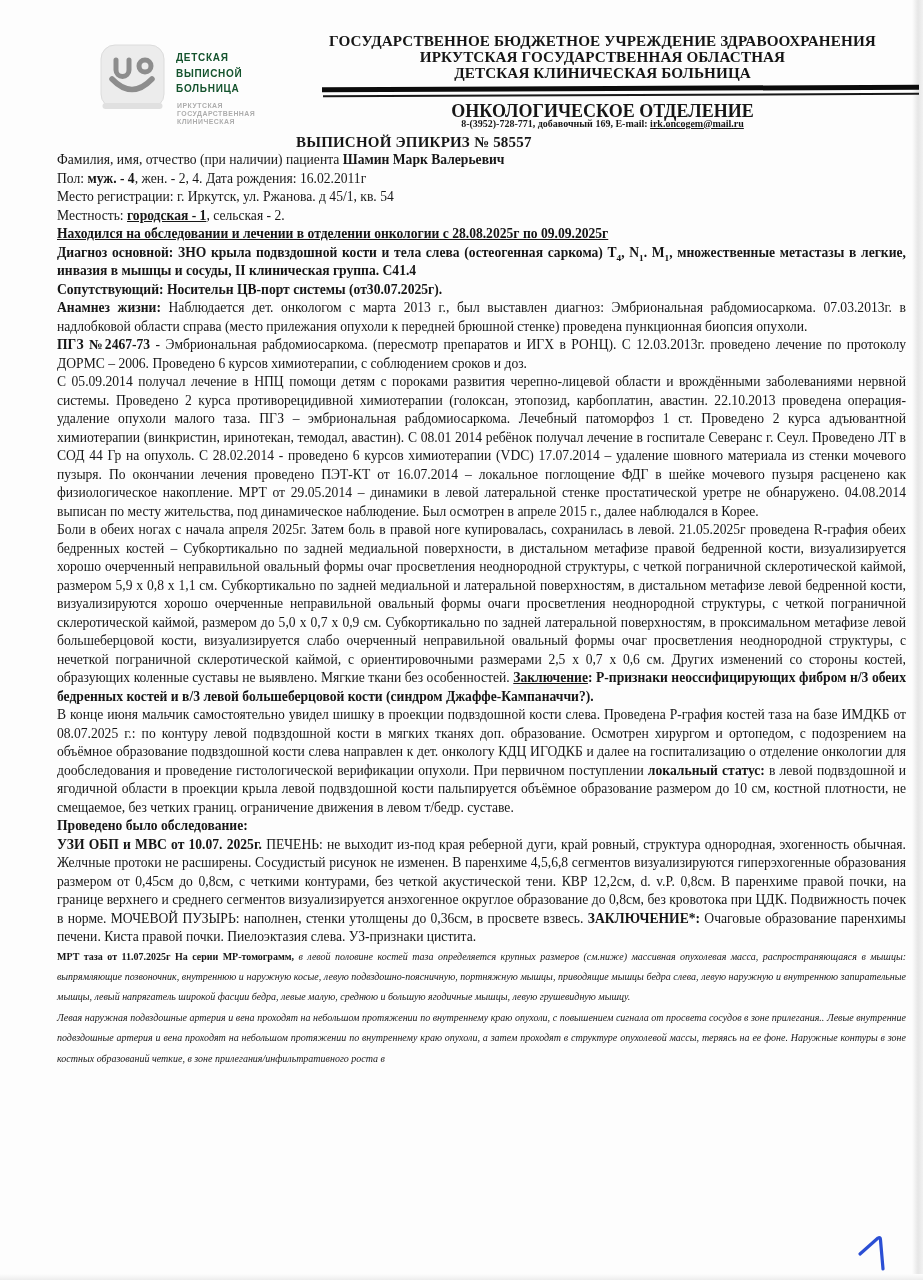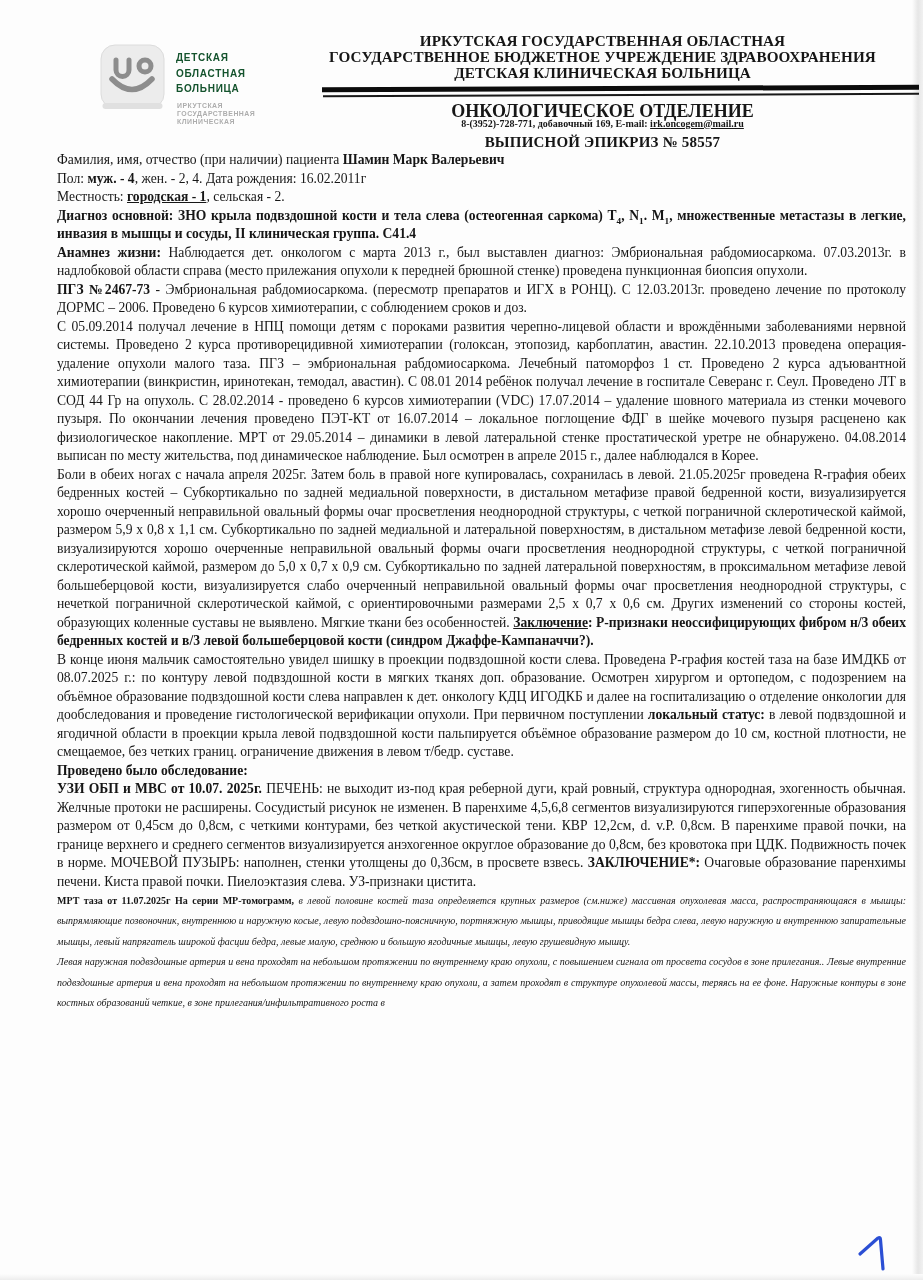--- a/index.html
+++ b/index.html
@@ -44,21 +44,21 @@
   .dept {
     position:absolute; left:296px; right:14px; top:101px; text-align:center;
     font-weight:bold; font-size:18px;
   }
   .contact {
     position:absolute; left:296px; right:14px; top:117.5px; text-align:center;
     font-weight:bold; font-size:10px;
   }
   .contact .email { text-decoration:underline; }
   .doc-title {
-    position:absolute; left:296px; right:14px; top:133.5px; text-align:center;
+    position:absolute; left:296px; right:14px; top:133.5px; text-align:left;
     font-weight:bold; font-size:15px; letter-spacing:.2px;
   }
   
   .body-text {
     position:absolute; left:57px; width:849px; top:151px;
     font-size:13.6px; line-height:18.5px; text-align:justify;
   }
   .body-text p { margin:0; padding:0; }
   p.mrt { font-size:10px; line-height:20.4px; }
   .b { font-weight:bold; }
@@ -78,45 +78,48 @@
 <svg class="logo-icon" width="68" height="70" viewBox="0 0 68 70">
   <rect x="2" y="2" width="63" height="63" rx="14" fill="#ececec"></rect>
   <rect x="2" y="2" width="63" height="63" rx="14" fill="none" stroke="#dcdcdc" stroke-width="1"></rect>
   <rect x="3.5" y="60" width="60" height="6" rx="3" fill="#e0e0e0"></rect>
   <path d="M17 17 L17 27 A6.5 6.5 0 0 0 30 27 L30 17" fill="none" stroke="#8d8d8d" stroke-width="5" stroke-linecap="round"></path>
   <circle cx="46" cy="23" r="6" fill="none" stroke="#8d8d8d" stroke-width="5"></circle>
   <path d="M13 36 Q33 57 53 36" fill="none" stroke="#8d8d8d" stroke-width="5.5" stroke-linecap="round"></path>
 </svg>
 <div class="logo-title">
   <div>ДЕТСКАЯ</div>
-  <div>ОБЛАСТНАЯ</div>
+  <div>ВЫПИСНОЙ</div>
   <div>БОЛЬНИЦА</div>
 </div>
 <div class="logo-sub">
   <div>ИРКУТСКАЯ</div>
   <div>ГОСУДАРСТВЕННАЯ</div>
   <div>КЛИНИЧЕСКАЯ</div>
 </div>
 
 <div class="org">
+  <div>ГОСУДАРСТВЕННОЕ БЮДЖЕТНОЕ УЧРЕЖДЕНИЕ ЗДРАВООХРАНЕНИЯ</div>
   <div>ИРКУТСКАЯ ГОСУДАРСТВЕННАЯ ОБЛАСТНАЯ</div>
-  <div>ГОСУДАРСТВЕННОЕ БЮДЖЕТНОЕ УЧРЕЖДЕНИЕ ЗДРАВООХРАНЕНИЯ</div>
   <div>ДЕТСКАЯ КЛИНИЧЕСКАЯ БОЛЬНИЦА</div>
 </div>
 <div class="rule-thick"></div>
 <div class="rule-thin"></div>
 <div class="dept">ОНКОЛОГИЧЕСКОЕ ОТДЕЛЕНИЕ</div>
 <div class="contact"><span>8-(3952)-728-771, добавочный 169, E-mail: </span><span class="email">irk.oncogem@mail.ru</span></div>
 <div class="doc-title">ВЫПИСНОЙ ЭПИКРИЗ № 58557</div>
 
 <div class="body-text" id="body-text">
     <p><span>Фамилия, имя, отчество (при наличии) пациента </span><span class="b">Шамин Марк Валерьевич</span></p>
     <p><span>Пол: </span><span class="b">муж. - 4</span><span>, жен. - 2, 4. Дата рождения: 16.02.2011г</span></p>
+    <p><span>Место регистрации: г. Иркутск, ул. Ржанова. д 45/1, кв. 54</span></p>
     <p><span>Местность: </span><span class="b u">городская - 1</span><span>, сельская - 2.</span></p>
+    <p><span class="b u">Находился на обследовании и лечении в отделении онкологии с 28.08.2025г по 09.09.2025г</span></p>
     <p><span class="b">Диагноз основной: ЗНО крыла подвздошной кости и тела слева (остеогенная саркома) Т</span><sub class="b">4</sub><span class="b">, N</span><sub class="b">1</sub><span class="b">. М</span><sub class="b">1</sub><span class="b">, множественные метастазы в легкие, инвазия в мышцы и сосуды, II клиническая группа. С41.4</span></p>
+    <p><span class="b">Сопутствующий: Носительн ЦВ-порт системы (от30.07.2025г).</span></p>
     <p><span class="b">Анамнез жизни:</span><span> Наблюдается дет. онкологом с марта 2013 г., был выставлен диагноз: Эмбриональная рабдомиосаркома. 07.03.2013г. в надлобковой области справа (место прилежания опухоли к передней брюшной стенке) проведена пункционная биопсия опухоли.</span></p>
     <p><span class="b">ПГЗ №2467-73</span><span> - Эмбриональная рабдомиосаркома. (пересмотр препаратов и ИГХ в РОНЦ). С 12.03.2013г. проведено лечение по протоколу ДОРМС – 2006. Проведено 6 курсов химиотерапии, с соблюдением сроков и доз.</span></p>
     <p><span>С 05.09.2014 получал лечение в НПЦ помощи детям с пороками развития черепно-лицевой области и врождёнными заболеваниями нервной системы. Проведено 2 курса противорецидивной химиотерапии (голоксан, этопозид, карбоплатин, авастин. 22.10.2013 проведена операция- удаление опухоли малого таза. ПГЗ – эмбриональная рабдомиосаркома. Лечебный патоморфоз 1 ст. Проведено 2 курса адъювантной химиотерапии (винкристин, иринотекан, темодал, авастин). С 08.01 2014 ребёнок получал лечение в госпитале Северанс г. Сеул. Проведено ЛТ в СОД 44 Гр на опухоль. С 28.02.2014 - проведено 6 курсов химиотерапии (VDC) 17.07.2014 – удаление шовного материала из стенки мочевого пузыря. По окончании лечения проведено ПЭТ-КТ от 16.07.2014 – локальное поглощение ФДГ в шейке мочевого пузыря расценено как физиологическое накопление. МРТ от 29.05.2014 – динамики в левой латеральной стенке простатической уретре не обнаружено. 04.08.2014 выписан по месту жительства, под динамическое наблюдение. Был осмотрен в апреле 2015 г., далее наблюдался в Корее.</span></p>
     <p><span>Боли в обеих ногах с начала апреля 2025г. Затем боль в правой ноге купировалась, сохранилась в левой. 21.05.2025г проведена R-графия обеих бедренных костей – Субкортикально по задней медиальной поверхности, в дистальном метафизе правой бедренной кости, визуализируется хорошо очерченный неправильной овальный формы очаг просветления неоднородной структуры, с четкой пограничной склеротической каймой, размером 5,9 х 0,8 х 1,1 см. Субкортикально по задней медиальной и латеральной поверхностям, в дистальном метафизе левой бедренной кости, визуализируются хорошо очерченные неправильной овальный формы очаги просветления неоднородной структуры, с четкой пограничной склеротической каймой, размером до 5,0 х 0,7 х 0,9 см. Субкортикально по задней латеральной поверхностям, в проксимальном метафизе левой большеберцовой кости, визуализируется слабо очерченный неправильной овальный формы очаг просветления неоднородной структуры, с нечеткой пограничной склеротической каймой, с ориентировочными размерами 2,5 х 0,7 х 0,6 см. Других изменений со стороны костей, образующих коленные суставы не выявлено.  Мягкие ткани без особенностей.  </span><span class="b u">Заключение</span><span class="b">: Р-признаки неоссифицирующих фибром н/3 обеих бедренных костей и в/3 левой большеберцовой кости (синдром Джаффе-Кампаначчи?).</span></p>
     <p><span>В конце июня мальчик самостоятельно увидел шишку в проекции подвздошной кости слева. Проведена Р-графия костей таза на базе ИМДКБ от 08.07.2025 г.: по контуру левой подвздошной кости в мягких тканях доп. образование. Осмотрен хирургом и ортопедом, с подозрением на объёмное образование подвздошной кости слева направлен к дет. онкологу КДЦ ИГОДКБ и далее на госпитализацию о отделение онкологии для дообследования и проведение гистологической верификации опухоли. При первичном поступлении </span><span class="b">локальный статус:</span><span> в левой подвздошной и ягодичной области в проекции крыла левой подвздошной кости пальпируется объёмное образование размером до 10 см, костной плотности, не смещаемое, без четких границ. ограничение движения в левом т/бедр. суставе.</span></p>
     <p><span class="b">Проведено было обследование:</span></p>
     <p><span class="b">УЗИ ОБП и МВС от 10.07. 2025г.</span><span> ПЕЧЕНЬ: не выходит из-под края реберной дуги, край ровный, структура однородная, эхогенность обычная. Желчные протоки не расширены.  Сосудистый рисунок не изменен. В паренхиме 4,5,6,8 сегментов визуализируются гиперэхогенные образования размером от 0,45см до 0,8см, с четкими контурами, без четкой акустической тени. КВР   12,2см, d. v.P.   0,8см.  В паренхиме правой почки, на границе верхнего и среднего сегментов визуализируется анэхогенное округлое образование до 0,8см, без кровотока при ЦДК. Подвижность почек в норме. МОЧЕВОЙ ПУЗЫРЬ: наполнен, стенки утолщены до 0,36см, в просвете взвесь.   </span><span class="b">ЗАКЛЮЧЕНИЕ*:</span><span>  Очаговые образование паренхимы печени. Киста правой почки. Пиелоэктазия слева.   УЗ-признаки цистита.</span></p>
     <p class="mrt"><span class="b">МРТ таза от 11.07.2025г На серии МР-томограмм,</span><span class="i"> в левой половине костей таза определяется крупных размеров (см.ниже) массивная опухолевая масса, распространяющаяся в мышцы: выпрямляющие позвоночник, внутреннюю и наружную косые,  левую подвздошно-поясничную, портняжную мышцы, приводящие мышцы бедра слева, левую наружную и внутреннюю запирательные мышцы, левый напрягатель широкой фасции бедра, левые малую, среднюю и большую ягодичные мышцы, левую грушевидную мышцу.</span></p>
     <p class="mrt"><span class="i">Левая наружная подвздошные артерия и вена проходят на небольшом протяжении по внутреннему краю опухоли, с повышением сигнала от просвета сосудов в зоне прилегания.. Левые внутренние подвздошные артерия и вена проходят на небольшом протяжении по внутреннему краю опухоли, а затем проходят в структуре опухолевой массы, теряясь на ее фоне. Наружные контуры в зоне костных образований четкие, в зоне прилегания/инфильтративного роста в</span></p>
   </div>

